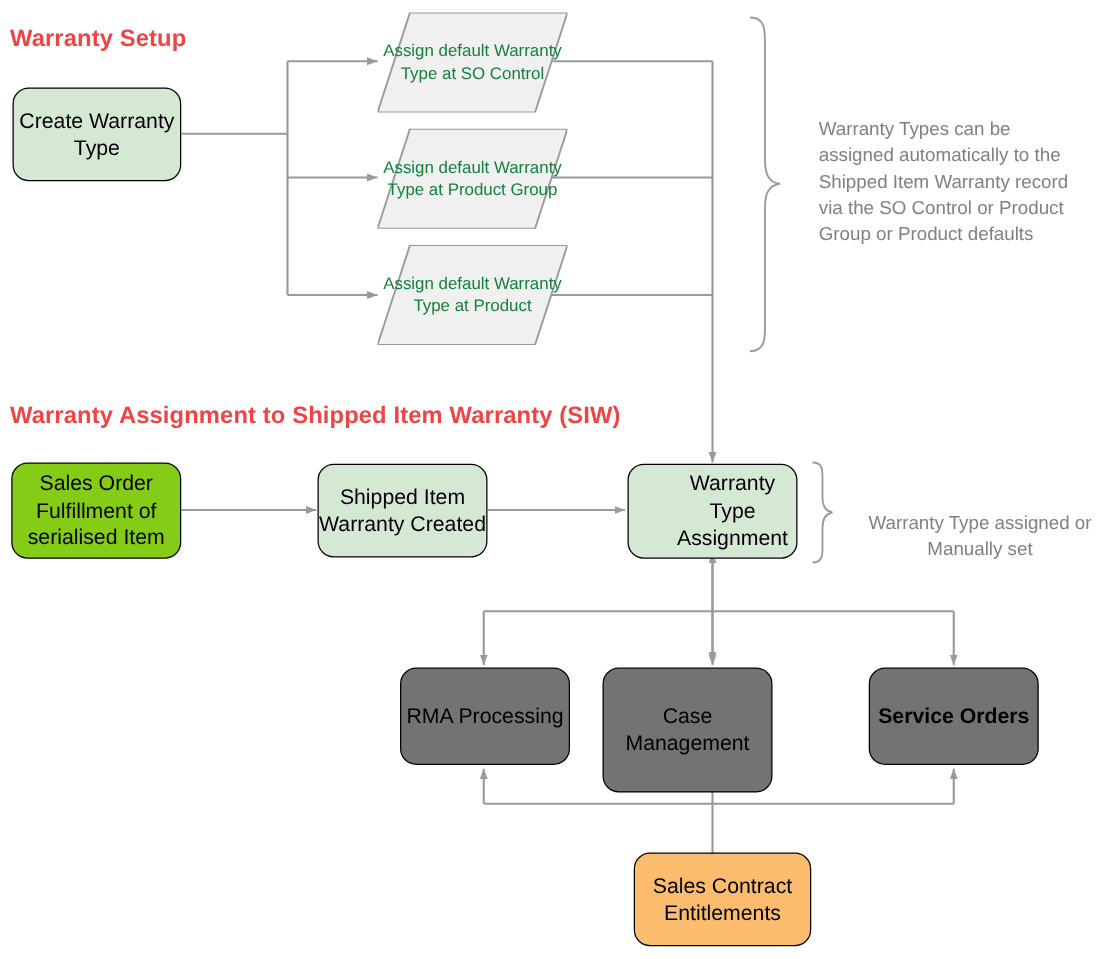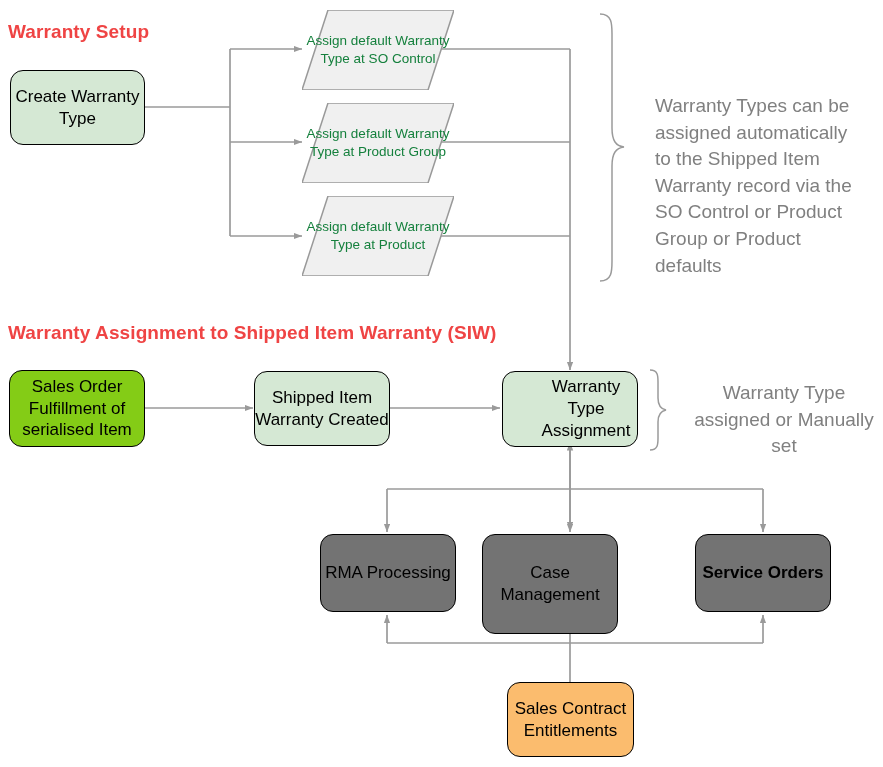--- a/index.html
+++ b/index.html
@@ -66,21 +66,21 @@
     align-items: center;
     justify-content: center;
     text-align: center;
     font-size: 13.5px;
     line-height: 1.32;
     color: #15803d;
     pointer-events: none;
   }
   .note {
     position: absolute;
-    font-size: 19px;
+    font-size: 15px;
     color: #808080;
     line-height: 1.40;
   }
   .note-center { text-align: center; }
 </style>
 </head>
 <body>
 
 <svg id="canvas" viewBox="0 0 883 767" xmlns="http://www.w3.org/2000/svg">
   <defs>
@@ -168,21 +168,21 @@
 <div class="note" style="left:655px; top:93px; width:200px;">Warranty Types  can be assigned automatically to the Shipped Item Warranty record via the SO Control or Product Group or Product defaults</div>
 
 <div class="node node-blue" style="left:9px; top:370px; width:136px; height:77px;">
   <span>Sales Order Fulfillment of serialised Item</span>
 </div>
 
 <div class="node node-green" style="left:254px; top:371px; width:136px; height:75px;">Shipped Item Warranty Created</div>
 
 <div class="node node-green" style="left:502px; top:371px; width:136px; height:76px;padding-left:32px;">Warranty Type Assignment</div>
 
-<div class="note note-center" style="left:694px; top:380px; width:180px;">Warranty Type assigned or Manually set</div>
+<div class="note note-center" style="left:694px; top:408px; width:180px;">Warranty Type assigned or Manually set</div>
 
 <div class="node node-pink" style="left:320px; top:534px; width:136px; height:78px;">RMA Processing</div>
 
 <div class="node node-pink" style="left:482px; top:534px; width:136px; height:100px;">Case Management</div>
 
 <div class="node node-pink" style="left:695px; top:534px; width:136px; height:78px;font-weight:bold;">Service Orders</div>
 
-<div class="node node-orange" style="left:507px; top:682px; width:127px; height:75px;">Sales Contract Entitlements</div>
+<div class="node node-orange" style="left:507px; top:682px; width:142px; height:75px;">Sales Contract Entitlements</div>
 
 </body></html>

